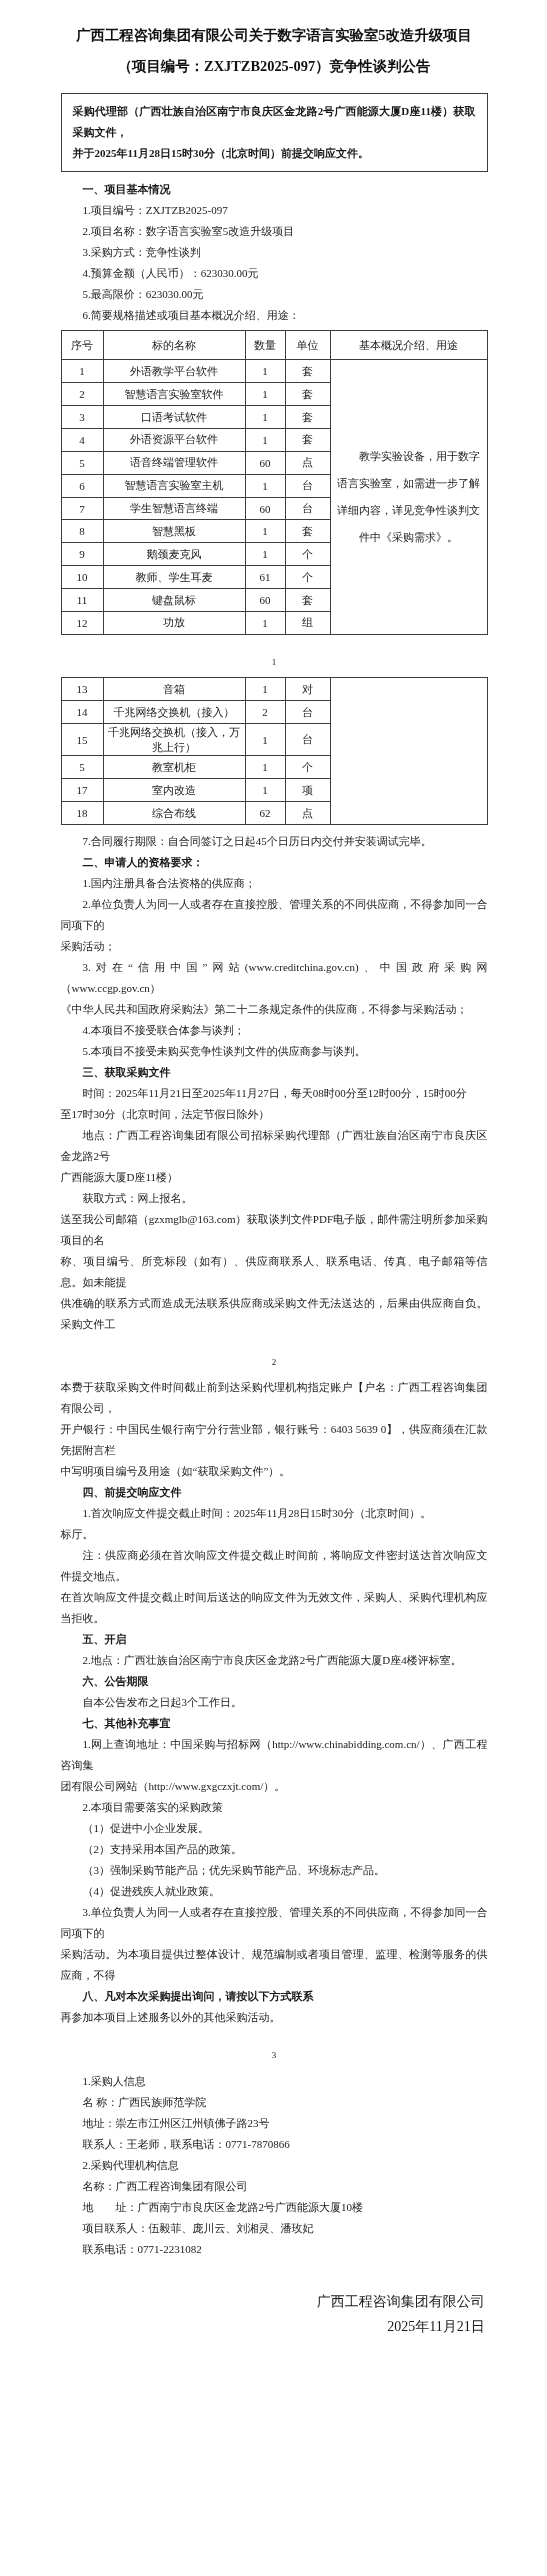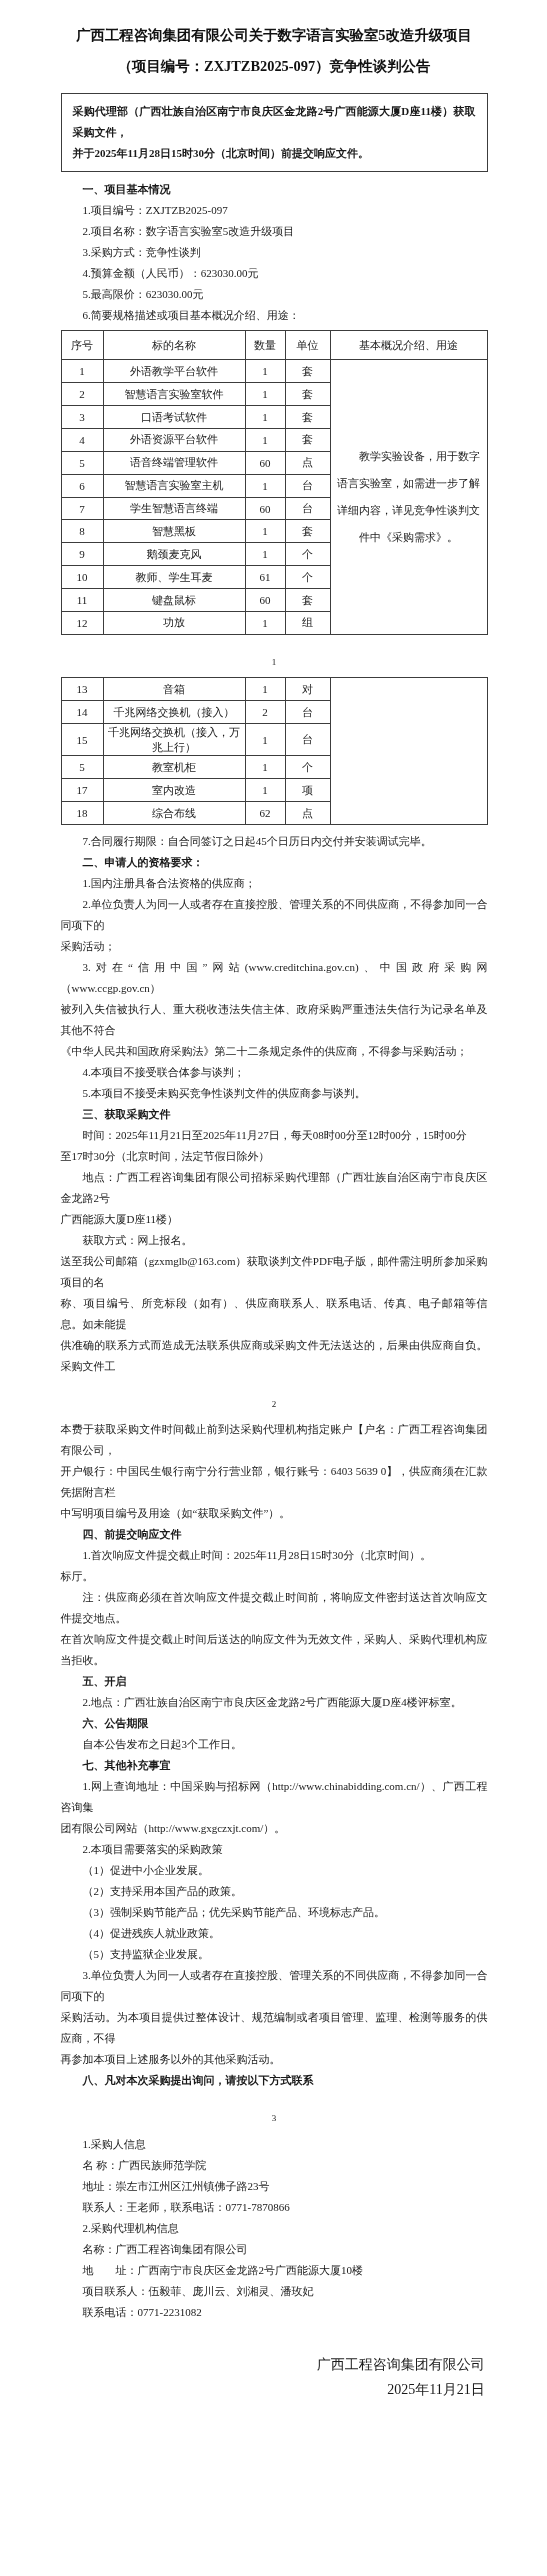--- a/index.html
+++ b/index.html
@@ -198,21 +198,20 @@
               <td>点</td>
             </tr>
           </tbody>
         </table>
         <div class="line indent">7.合同履行期限：自合同签订之日起45个日历日内交付并安装调试完毕。</div>
         <div class="line indent heading">二、申请人的资格要求：</div>
         <div class="line indent">1.国内注册具备合法资格的供应商；</div>
         <div class="line indent">2.单位负责人为同一人或者存在直接控股、管理关系的不同供应商，不得参加同一合同项下的</div>
         <div class="line">采购活动；</div>
         <div class="line indent">3.对在“信用中国”网站(www.creditchina.gov.cn)、中国政府采购网（www.ccgp.gov.cn）</div>
-        <div class="line">被列入失信被执行人、重大税收违法失信主体、政府采购严重违法失信行为记录名单及其他不符合</div>
         <div class="line">《中华人民共和国政府采购法》第二十二条规定条件的供应商，不得参与采购活动；</div>
         <div class="line indent">4.本项目不接受联合体参与谈判；</div>
         <div class="line indent">5.本项目不接受未购买竞争性谈判文件的供应商参与谈判。</div>
         <div class="line indent heading">三、获取采购文件</div>
         <div class="line indent">时间：2025年11月21日至2025年11月27日，每天08时00分至12时00分，15时00分</div>
         <div class="line">至17时30分（北京时间，法定节假日除外）</div>
         <div class="line indent">地点：广西工程咨询集团有限公司招标采购代理部（广西壮族自治区南宁市良庆区金龙路2号</div>
         <div class="line">广西能源大厦D座11楼）</div>
         <div class="line indent">获取方式：网上报名。</div>
         <div class="line">送至我公司邮箱（gzxmglb@163.com）获取谈判文件PDF电子版，邮件需注明所参加采购项目的名</div>
@@ -232,25 +231,24 @@
         <div class="line indent heading">六、公告期限</div>
         <div class="line indent">自本公告发布之日起3个工作日。</div>
         <div class="line indent heading">七、其他补充事宜</div>
         <div class="line indent">1.网上查询地址：中国采购与招标网（http://www.chinabidding.com.cn/）、广西工程咨询集</div>
         <div class="line">团有限公司网站（http://www.gxgczxjt.com/）。</div>
         <div class="line indent">2.本项目需要落实的采购政策</div>
         <div class="line indent">（1）促进中小企业发展。</div>
         <div class="line indent">（2）支持采用本国产品的政策。</div>
         <div class="line indent">（3）强制采购节能产品；优先采购节能产品、环境标志产品。</div>
         <div class="line indent">（4）促进残疾人就业政策。</div>
-        <div class="line indent">（5）支持监狱企业发展。</div>
         <div class="line indent">3.单位负责人为同一人或者存在直接控股、管理关系的不同供应商，不得参加同一合同项下的</div>
         <div class="line">采购活动。为本项目提供过整体设计、规范编制或者项目管理、监理、检测等服务的供应商，不得</div>
+        <div class="line indent heading">八、凡对本次采购提出询问，请按以下方式联系</div>
         <div class="line">再参加本项目上述服务以外的其他采购活动。</div>
-        <div class="line indent heading">八、凡对本次采购提出询问，请按以下方式联系</div>
         <div class="pagenum">3</div>
         <div class="line indent">1.采购人信息</div>
         <div class="line indent">名 称：广西民族师范学院</div>
         <div class="line indent">地址：崇左市江州区江州镇佛子路23号</div>
         <div class="line indent">联系人：王老师，联系电话：0771-7870866</div>
         <div class="line indent">2.采购代理机构信息</div>
         <div class="line indent">名称：广西工程咨询集团有限公司</div>
         <div class="line indent">地　　址：广西南宁市良庆区金龙路2号广西能源大厦10楼</div>
         <div class="line indent">项目联系人：伍毅菲、庞川云、刘湘灵、潘玫妃</div>
         <div class="line indent">联系电话：0771-2231082</div>

